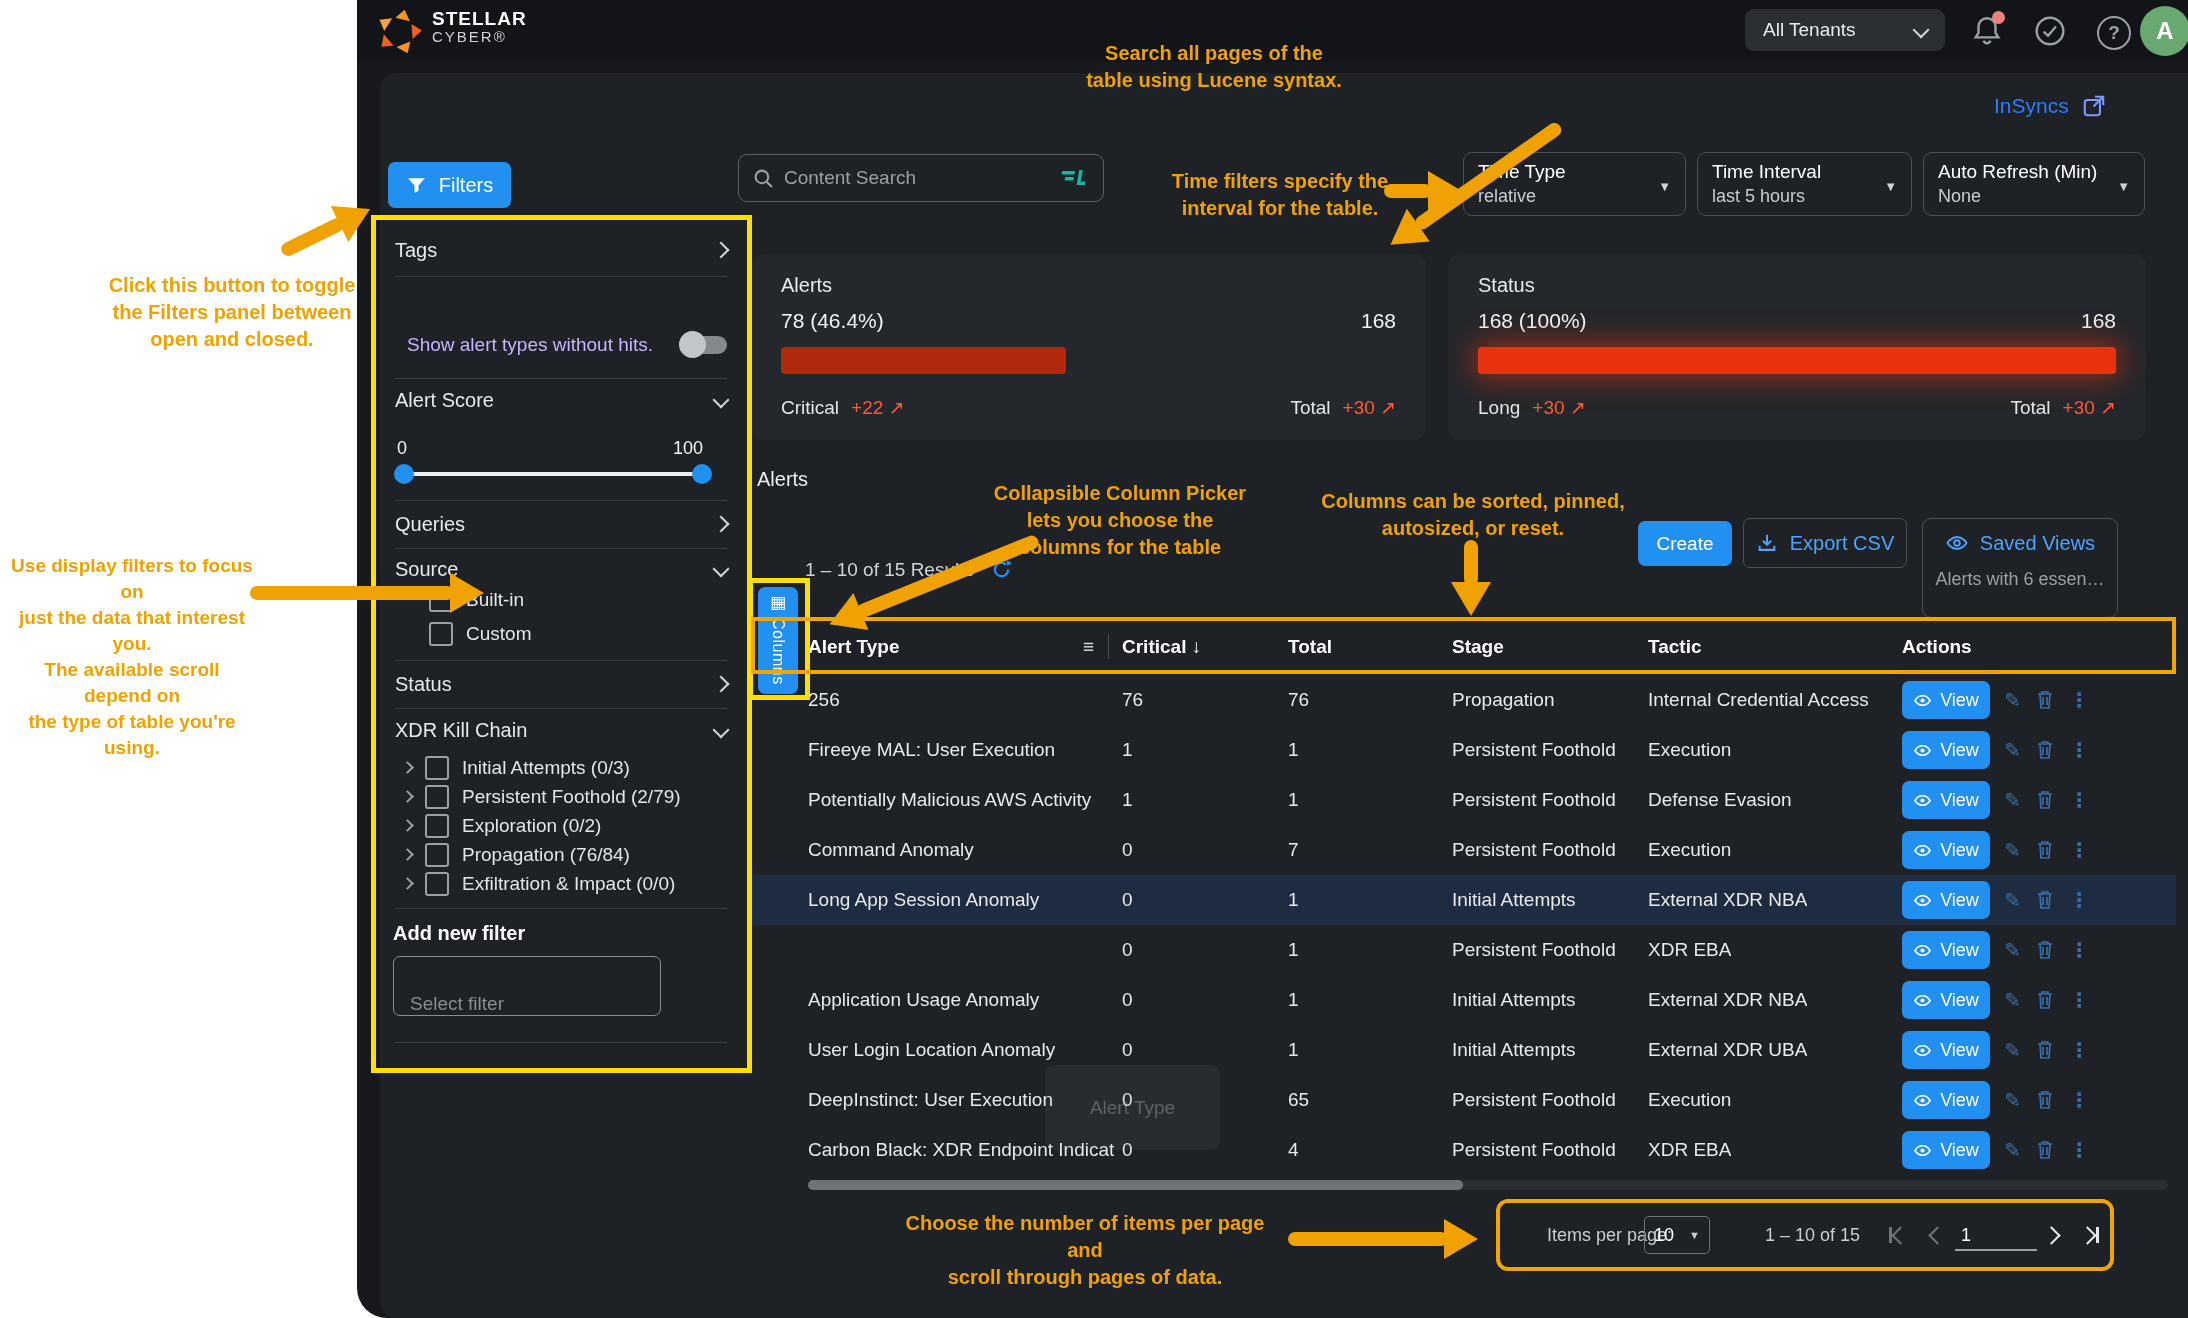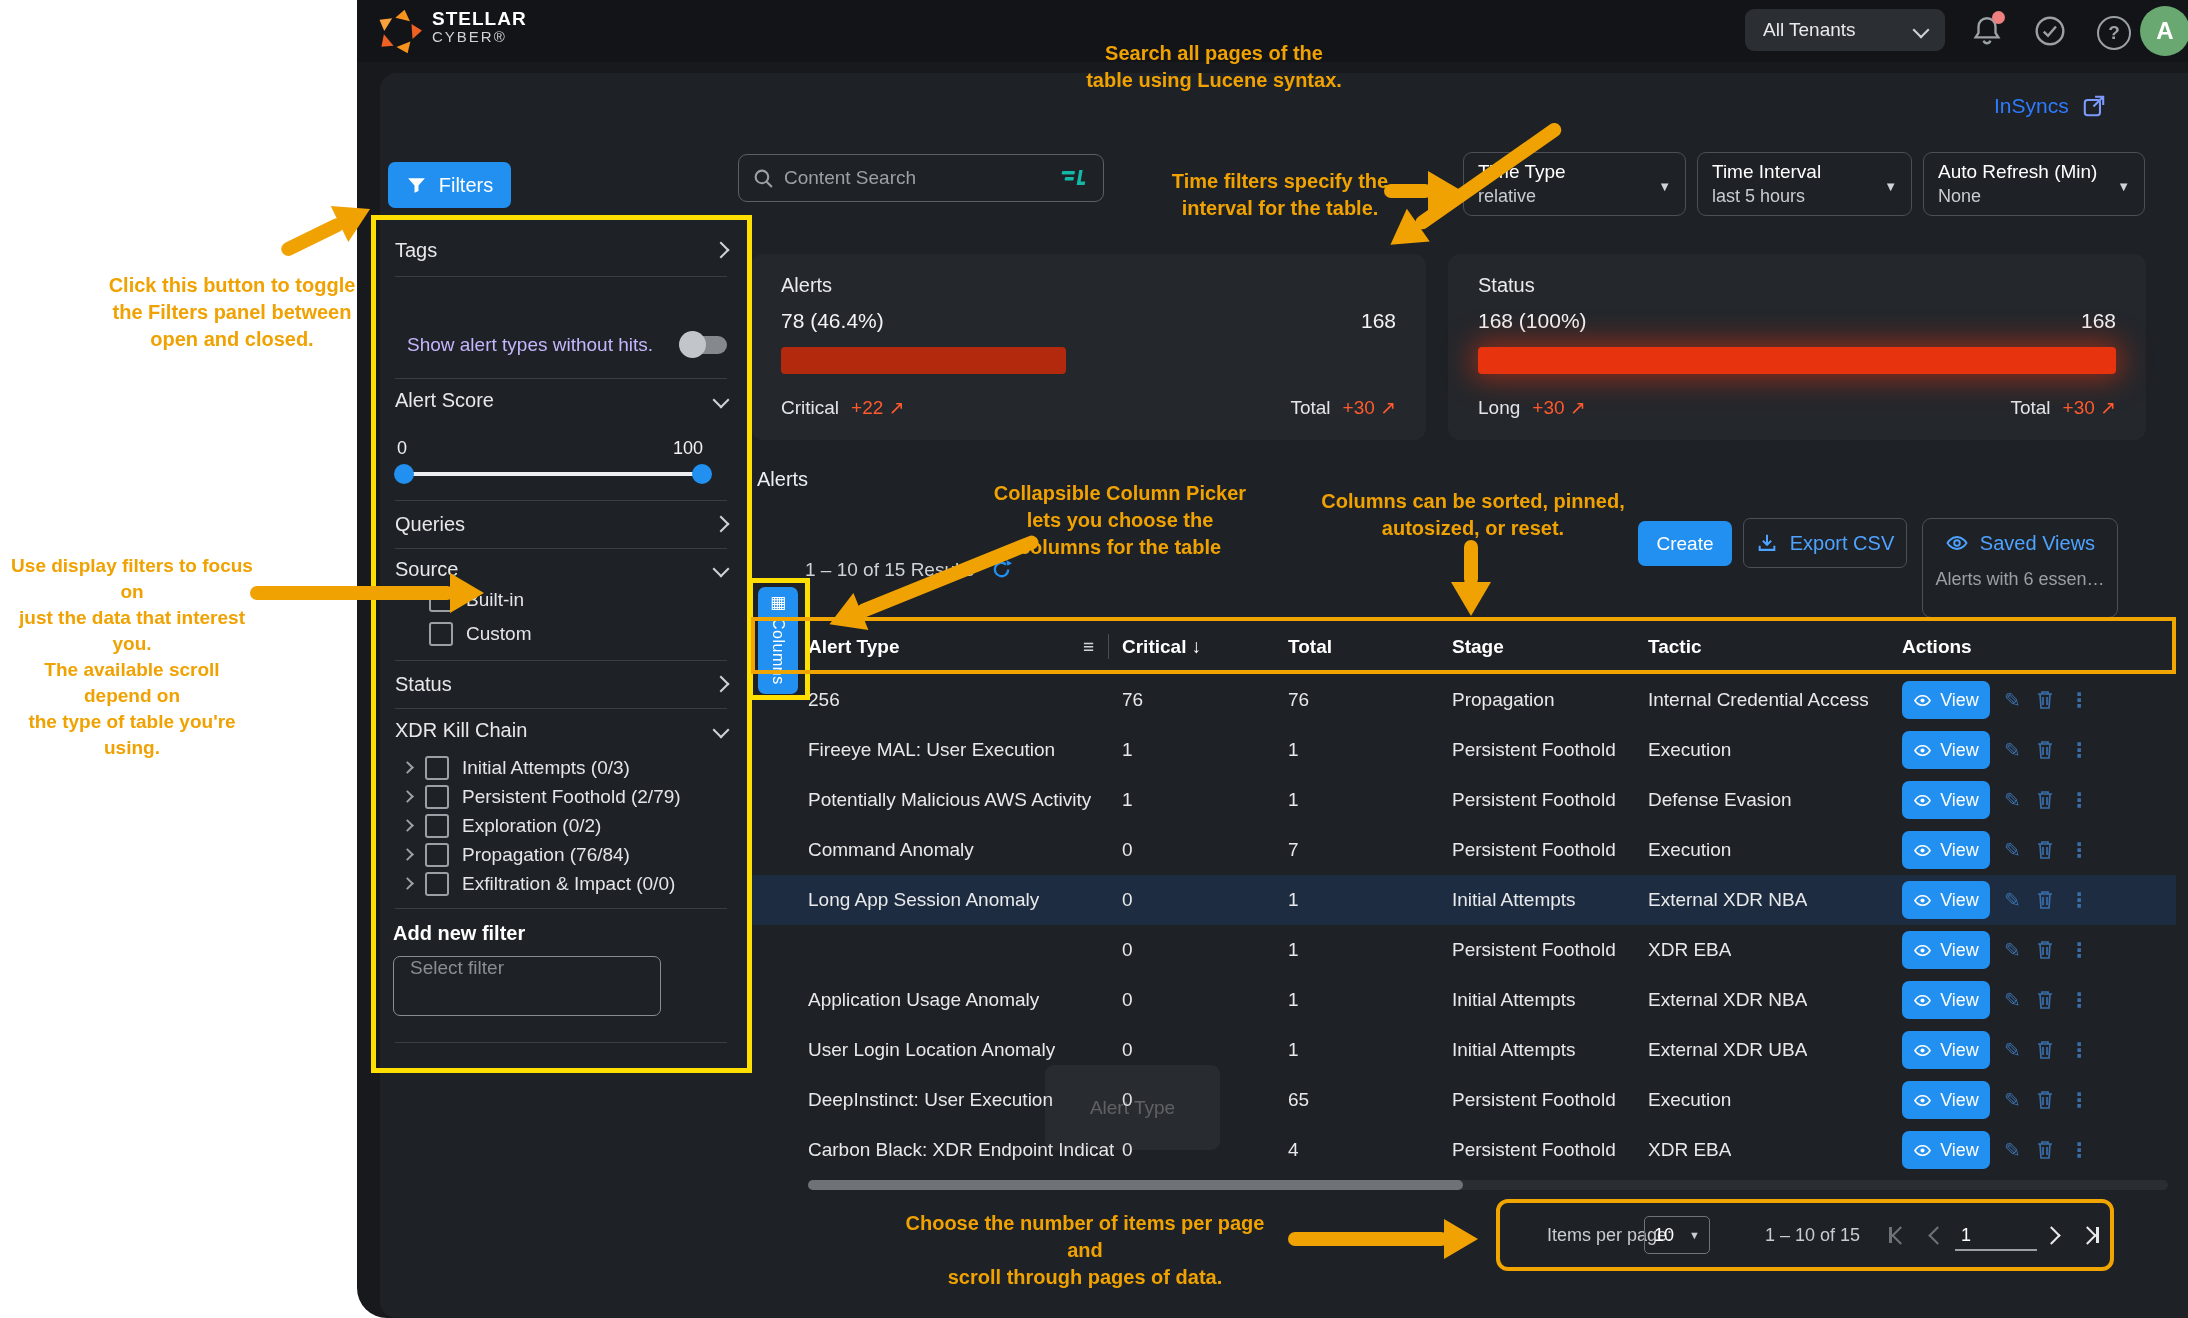--- a/index.html
+++ b/index.html
@@ -35,21 +35,21 @@
   .fdiv{position:absolute;left:38px;width:332px;height:1px;background:#3a3e43;}
   .togglerow{position:absolute;left:50px;width:320px;display:flex;align-items:center;justify-content:space-between;color:#c4b5fd;font-size:19px;}
   .toggle{width:44px;height:18px;background:#85898e;border-radius:9px;position:relative;cursor:pointer;}
   .toggle .knob{position:absolute;left:-4px;top:-5px;width:27px;height:27px;border-radius:50%;background:#c2c5c9;}
   .slider{position:absolute;left:46px;width:300px;height:4px;background:#eceeef;border-radius:2px;}
   .slider .thumb{position:absolute;top:-8px;width:20px;height:20px;border-radius:50%;background:#2190f0;cursor:pointer;}
   .checkrow{display:flex;align-items:center;gap:13px;color:#e3e5e8;font-size:19px;}
   .cbox{width:20px;height:20px;border:2.2px solid #9aa0a6;border-radius:3px;background:transparent;flex:0 0 auto;cursor:pointer;}
   .addfilter{position:absolute;left:36px;color:#fff;font-size:20px;font-weight:bold;}
   .selfilter{position:absolute;left:36px;width:268px;height:60px;border:1.4px solid #8a8e93;border-radius:7px;color:#8a8e93;
-    font-size:19px;display:flex;align-items:flex-start;padding:0 16px;box-sizing:border-box;}
+    font-size:19px;display:flex;align-items:flex-end;padding:0 16px;box-sizing:border-box;}
   
   .search{position:absolute;left:381px;top:154px;width:366px;height:48px;border:1.5px solid #5c6065;border-radius:9px;
     display:flex;align-items:center;padding:0 14px;box-sizing:border-box;gap:10px;}
   .search .ph{color:#9aa0a6;font-size:19px;}
   .timebox{position:absolute;top:152px;height:64px;border:1.5px solid #4c5055;border-radius:9px;box-sizing:border-box;padding:8px 14px;cursor:pointer;}
   .timebox .tl{color:#fff;font-size:19px;}
   .timebox .tv{color:#c9ccd0;font-size:18px;margin-top:3px;}
   .timebox .car{position:absolute;right:14px;top:26px;color:#d0d3d6;font-size:13px;}
   
   .card{position:absolute;top:254px;height:186px;background:#24272c;border-radius:12px;box-sizing:border-box;padding:20px 30px;}

